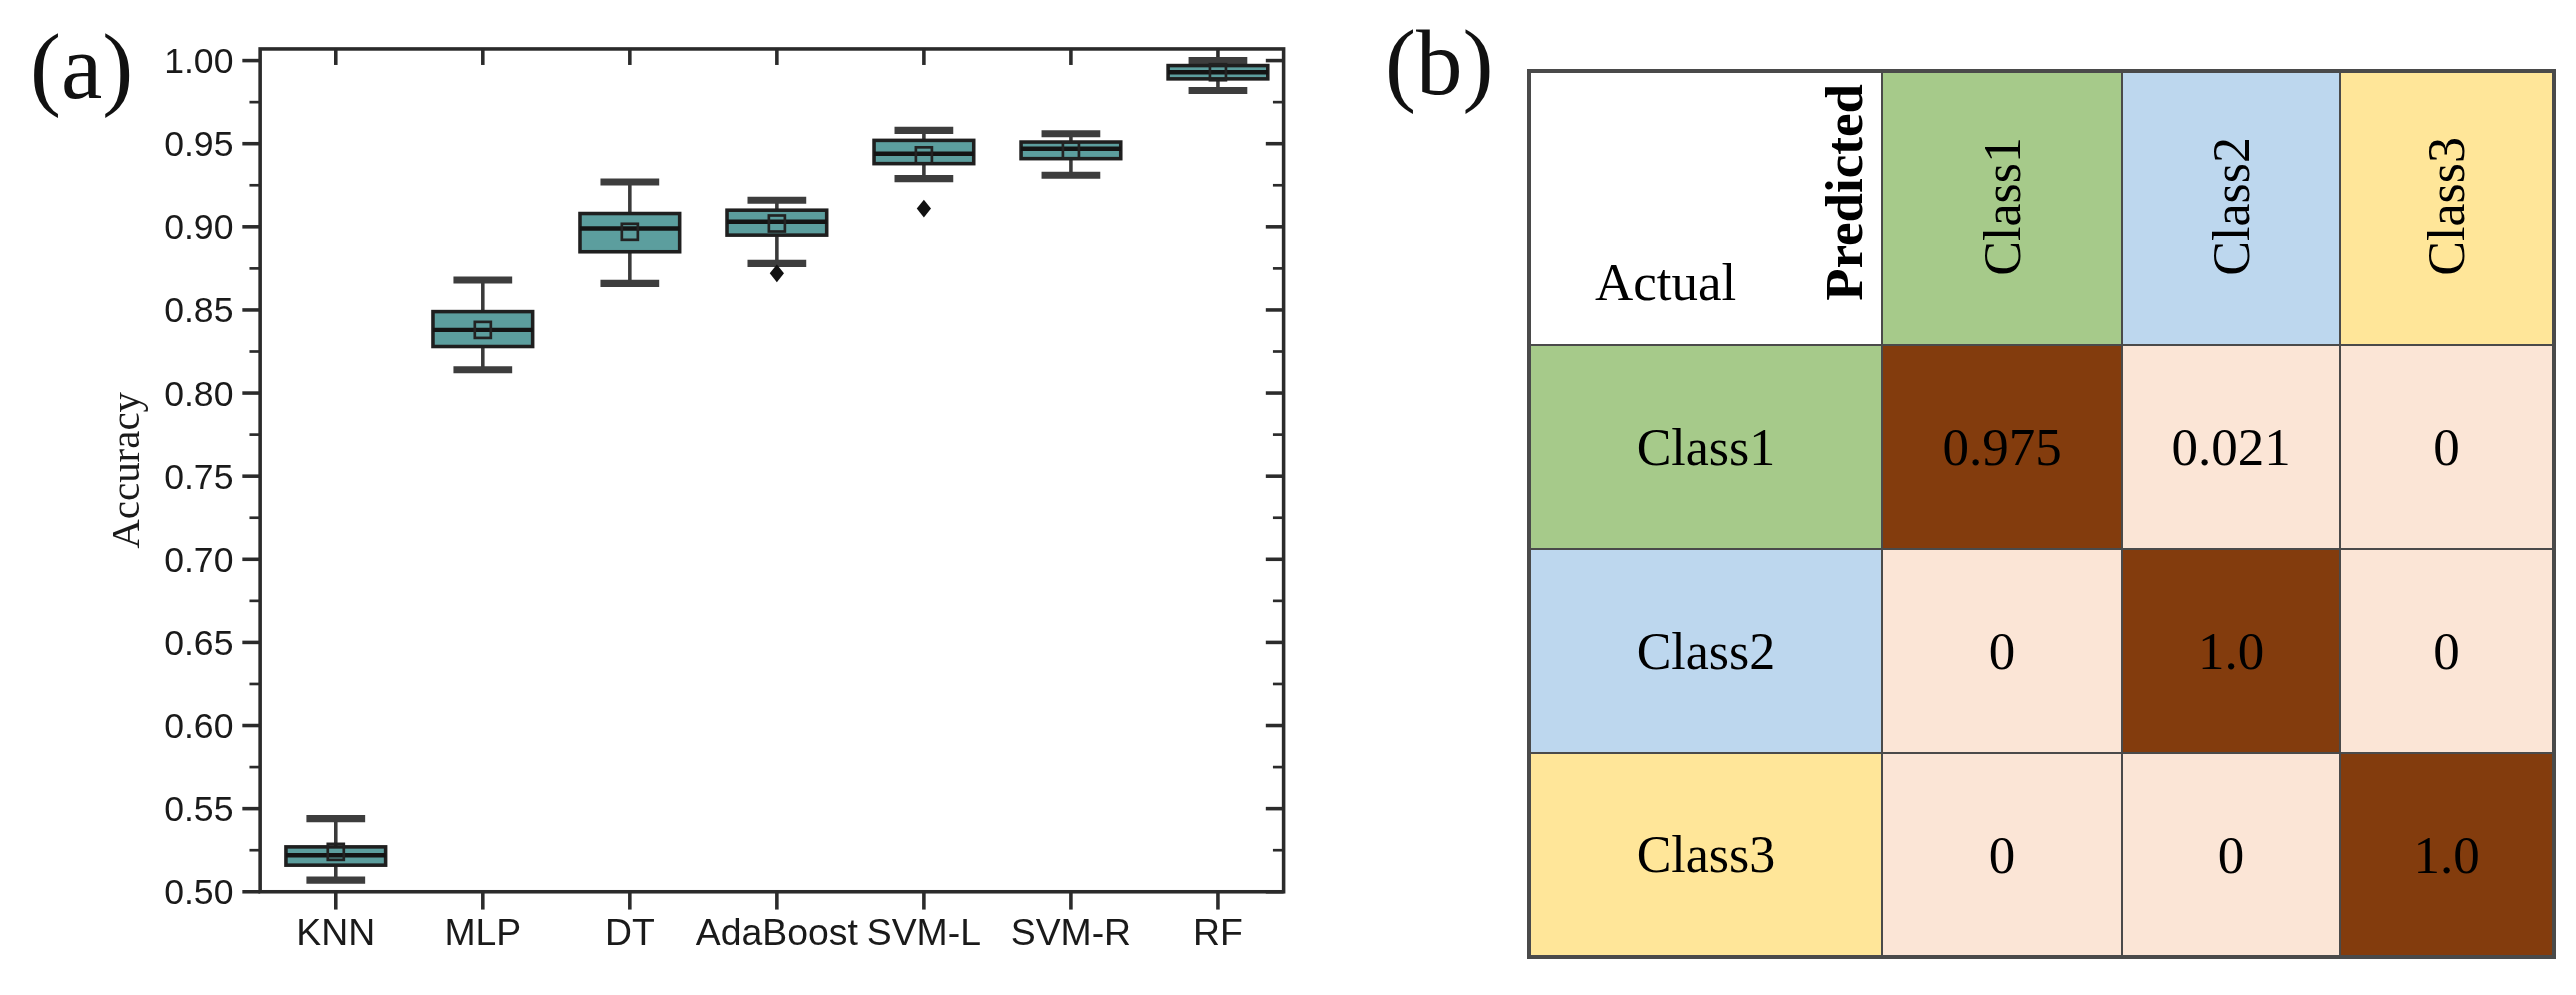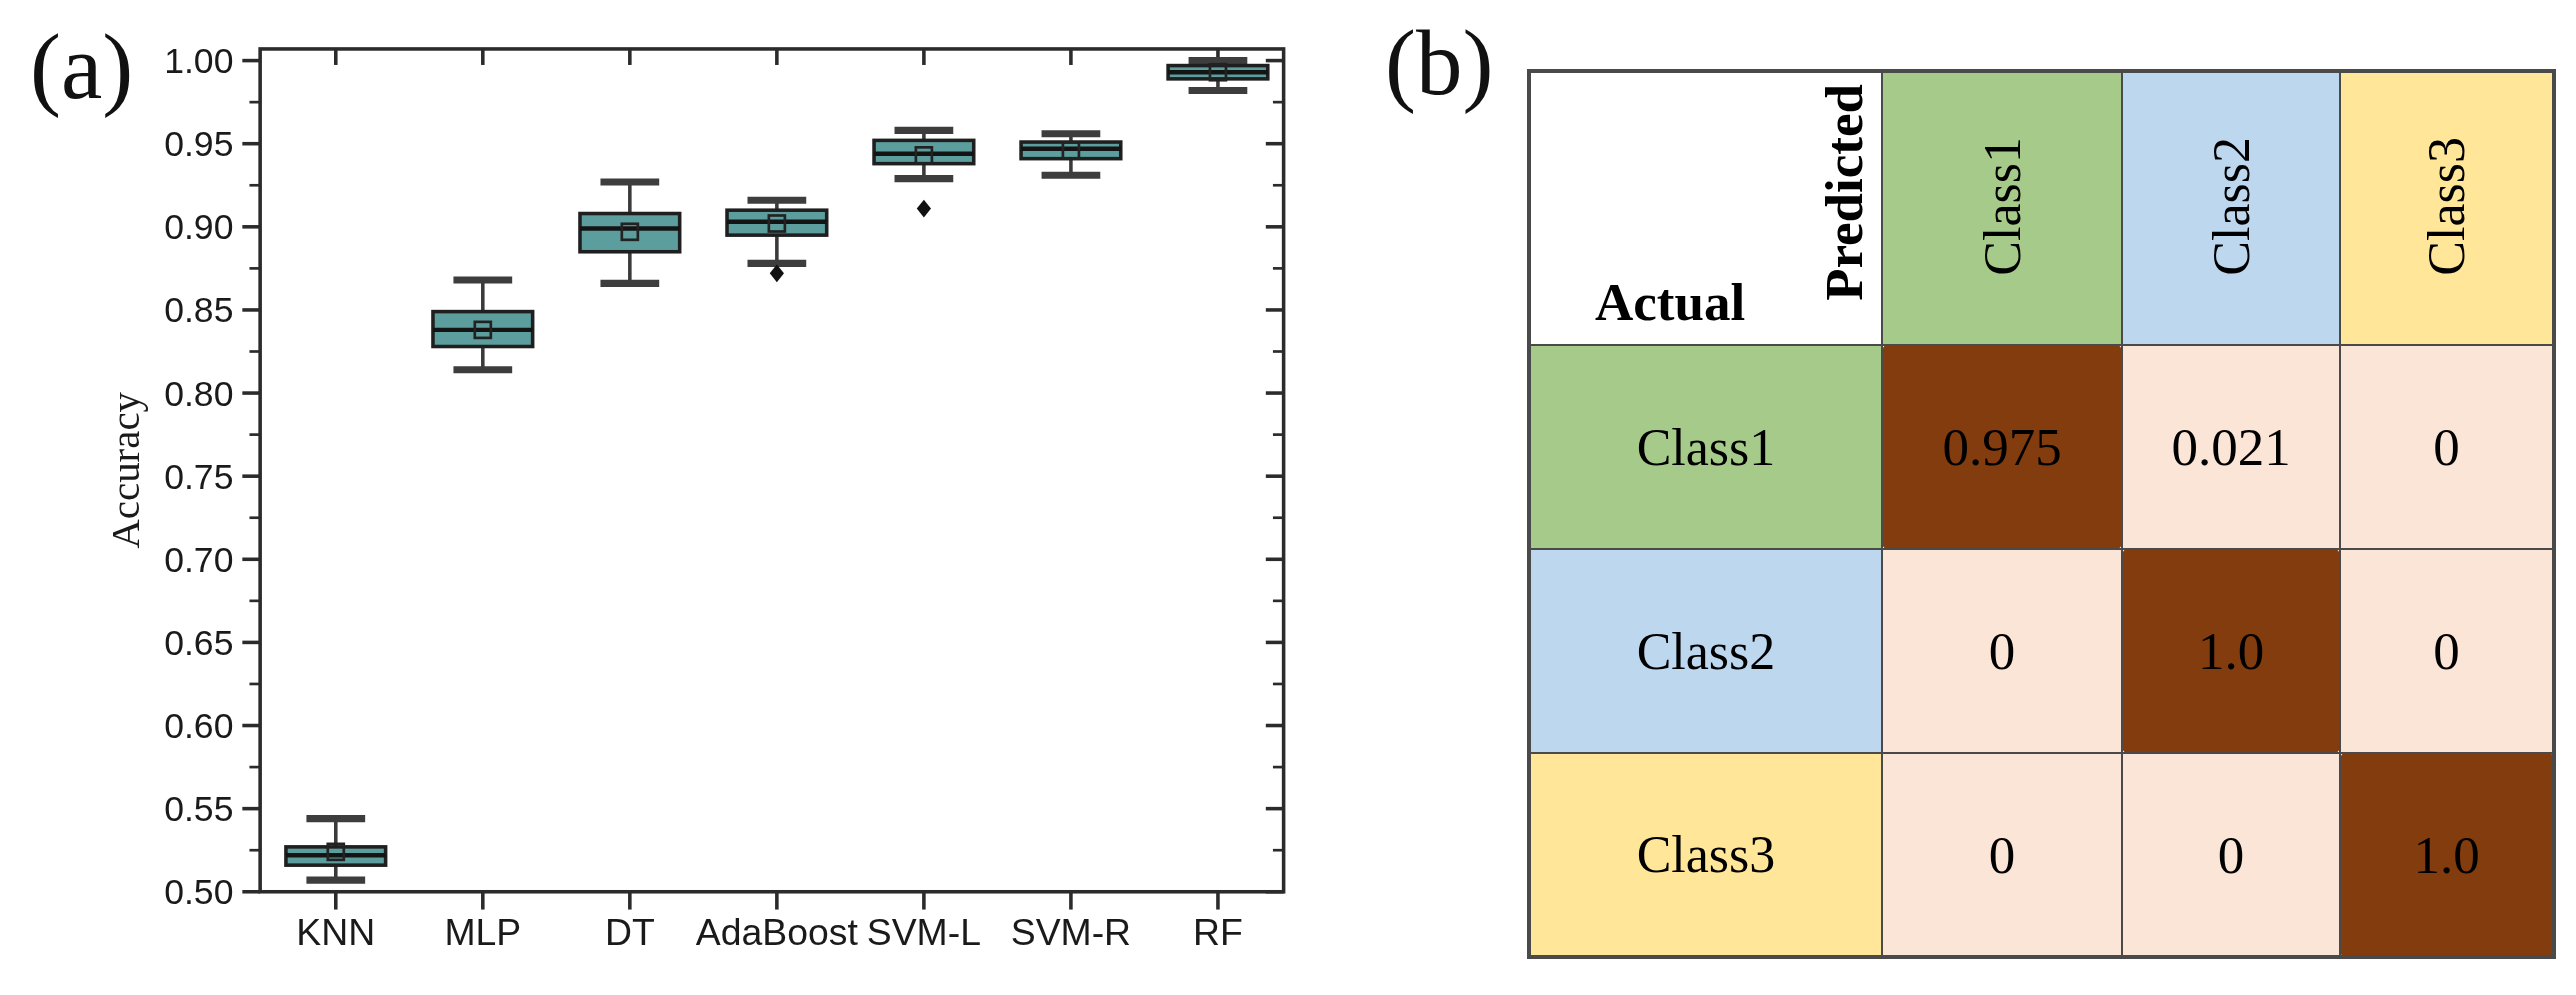--- a/index.html
+++ b/index.html
@@ -36,42 +36,42 @@
     padding: 0;
     text-align: center;
     vertical-align: middle;
     overflow: hidden;
   }
   #matrix-table { border: 4.5px solid var(--m-grid); }
   td.corner  { background: var(--m-header_bg); position: relative; }
   td.c-class1 { background: var(--m-class1); }
   td.c-class2 { background: var(--m-class2); }
   td.c-class3 { background: var(--m-class3); }
-  td.diag { background: var(--m-diagonal); border-radius: 6px; }
+  td.diag { background: var(--m-diagonal); }
   td.off  { background: var(--m-off_diagonal); }
   td.val  { font-size: 53px; }
   td.rowhead { font-size: 52px; }
   .rot {
     writing-mode: vertical-rl;
     transform: rotate(180deg);
     font-size: 52px;
     display: inline-block;
   }
   .axis-predicted {
     position: absolute;
     top: 10.7px; right: 7.1px;
     writing-mode: vertical-rl;
     transform: rotate(180deg);
     font-weight: bold;
     font-size: 53px;
   }
   .axis-actual {
     position: absolute;
-    bottom: 12px; left: 64px;
-    font-weight: bold;
+    bottom: 32px; left: 64px;
+    font-weight: normal;
     font-size: 53px;
   }
 </style>
 </head>
 <body>
 
 <div id="page">
 
   <div id="panel-a-label" class="panel-label">(a)</div>
 

